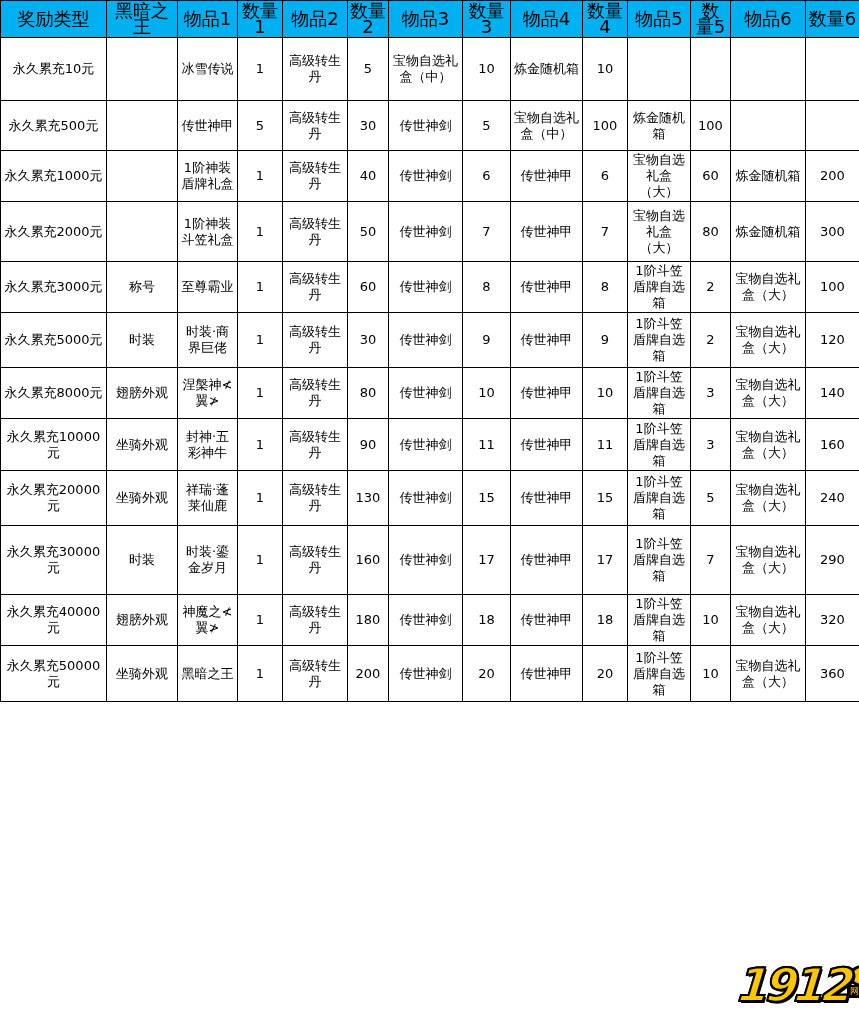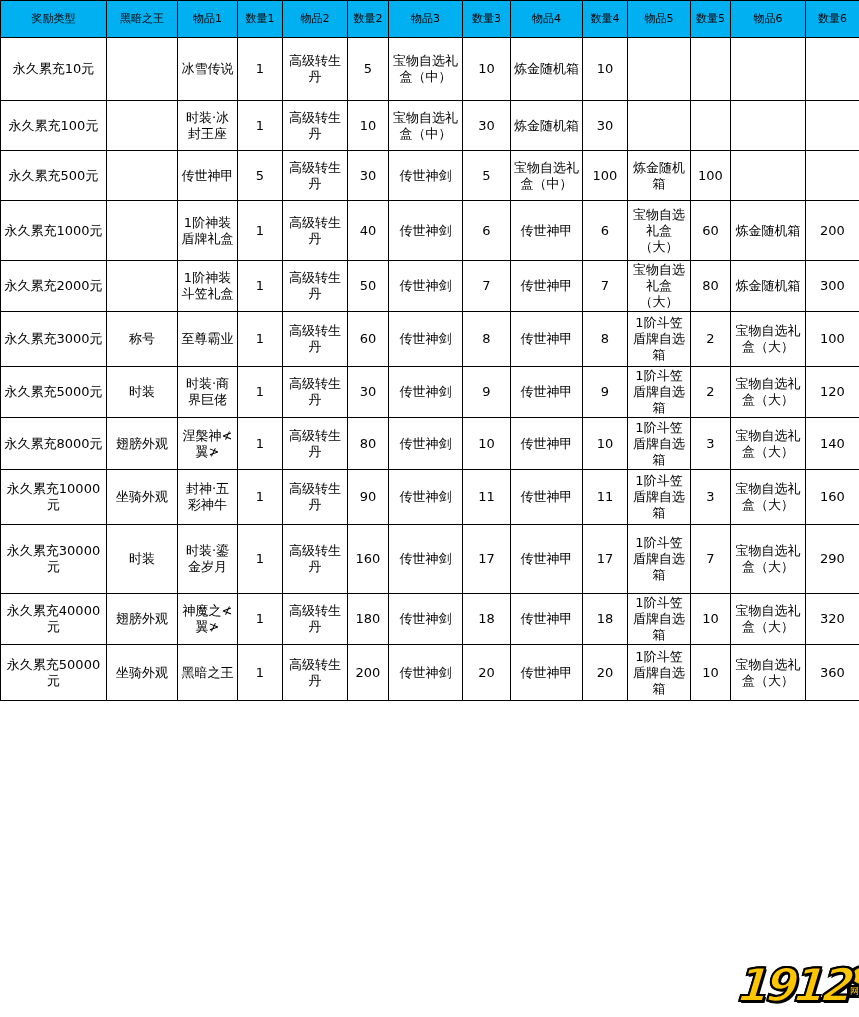--- a/index.html
+++ b/index.html
@@ -26,21 +26,21 @@
     border: 1px solid #000;
     text-align: center;
     vertical-align: middle;
     padding: 1px 2px;
     word-break: break-all;
     overflow: hidden;
   }
   .rewards thead th {
     background: #00B0F0;
     font-weight: normal;
-    font-size: 11px;
+    font-size: 18px;
     line-height: 16px;
     height: 37px;
   }
   
   .c0{width:106px}.c1{width:71px}.c2{width:60px}.c3{width:45px}
   .c4{width:65px}.c5{width:41px}.c6{width:74px}.c7{width:48px}
   .c8{width:72px}.c9{width:45px}.c10{width:63px}.c11{width:40px}
   .c12{width:75px}.c13{width:54px}
   
   tbody tr:nth-child(1){height:63px}
@@ -166,36 +166,20 @@
           <td>宝物自选礼盒（中）</td>
           <td>10</td>
           <td>炼金随机箱</td>
           <td>10</td>
           <td></td>
           <td></td>
           <td></td>
           <td></td>
         </tr>
         <tr>
-          <td>永久累充100元</td>
-          <td></td>
-          <td>时装·冰封王座</td>
-          <td>1</td>
-          <td>高级转生丹</td>
-          <td>10</td>
-          <td>宝物自选礼盒（中）</td>
-          <td>30</td>
-          <td>炼金随机箱</td>
-          <td>30</td>
-          <td></td>
-          <td></td>
-          <td></td>
-          <td></td>
-        </tr>
-        <tr>
           <td>永久累充500元</td>
           <td></td>
           <td>传世神甲</td>
           <td>5</td>
           <td>高级转生丹</td>
           <td>30</td>
           <td>传世神剑</td>
           <td>5</td>
           <td>宝物自选礼盒（中）</td>
           <td>100</td>
@@ -292,20 +276,36 @@
           <td>高级转生丹</td>
           <td>90</td>
           <td>传世神剑</td>
           <td>11</td>
           <td>传世神甲</td>
           <td>11</td>
           <td>1阶斗笠盾牌自选箱</td>
           <td>3</td>
           <td>宝物自选礼盒（大）</td>
           <td>160</td>
+        </tr>
+        <tr>
+          <td>永久累充20000元</td>
+          <td>坐骑外观</td>
+          <td>祥瑞·蓬莱仙鹿</td>
+          <td>1</td>
+          <td>高级转生丹</td>
+          <td>130</td>
+          <td>传世神剑</td>
+          <td>15</td>
+          <td>传世神甲</td>
+          <td>15</td>
+          <td>1阶斗笠盾牌自选箱</td>
+          <td>5</td>
+          <td>宝物自选礼盒（大）</td>
+          <td>240</td>
         </tr>
         <tr>
           <td>永久累充30000元</td>
           <td>时装</td>
           <td>时装·鎏金岁月</td>
           <td>1</td>
           <td>高级转生丹</td>
           <td>160</td>
           <td>传世神剑</td>
           <td>17</td>

